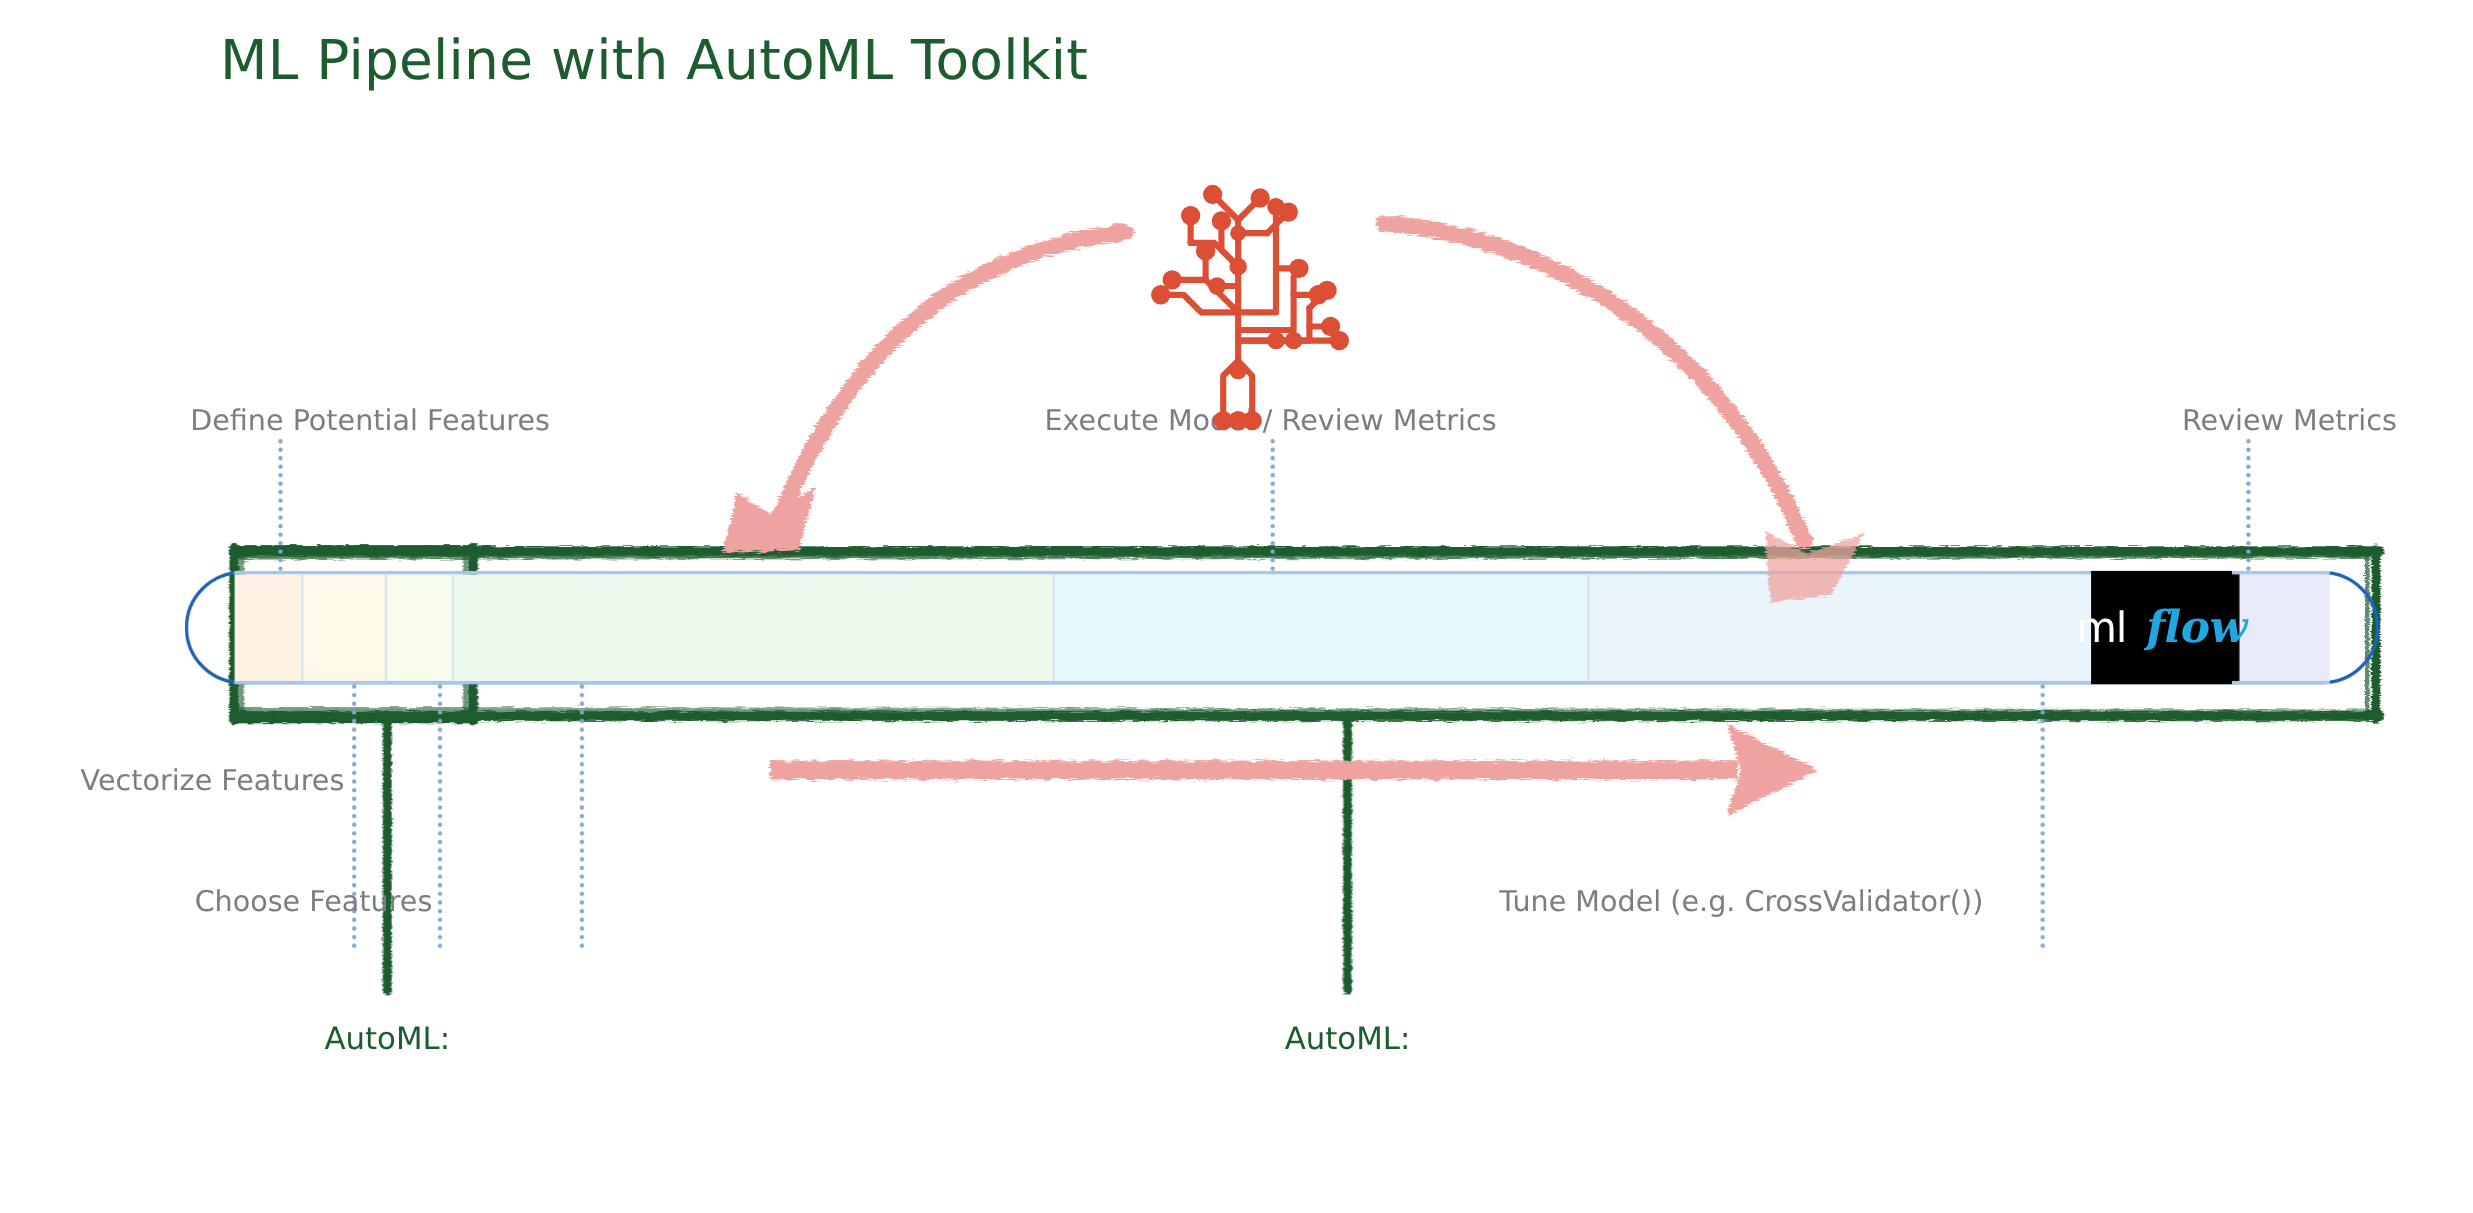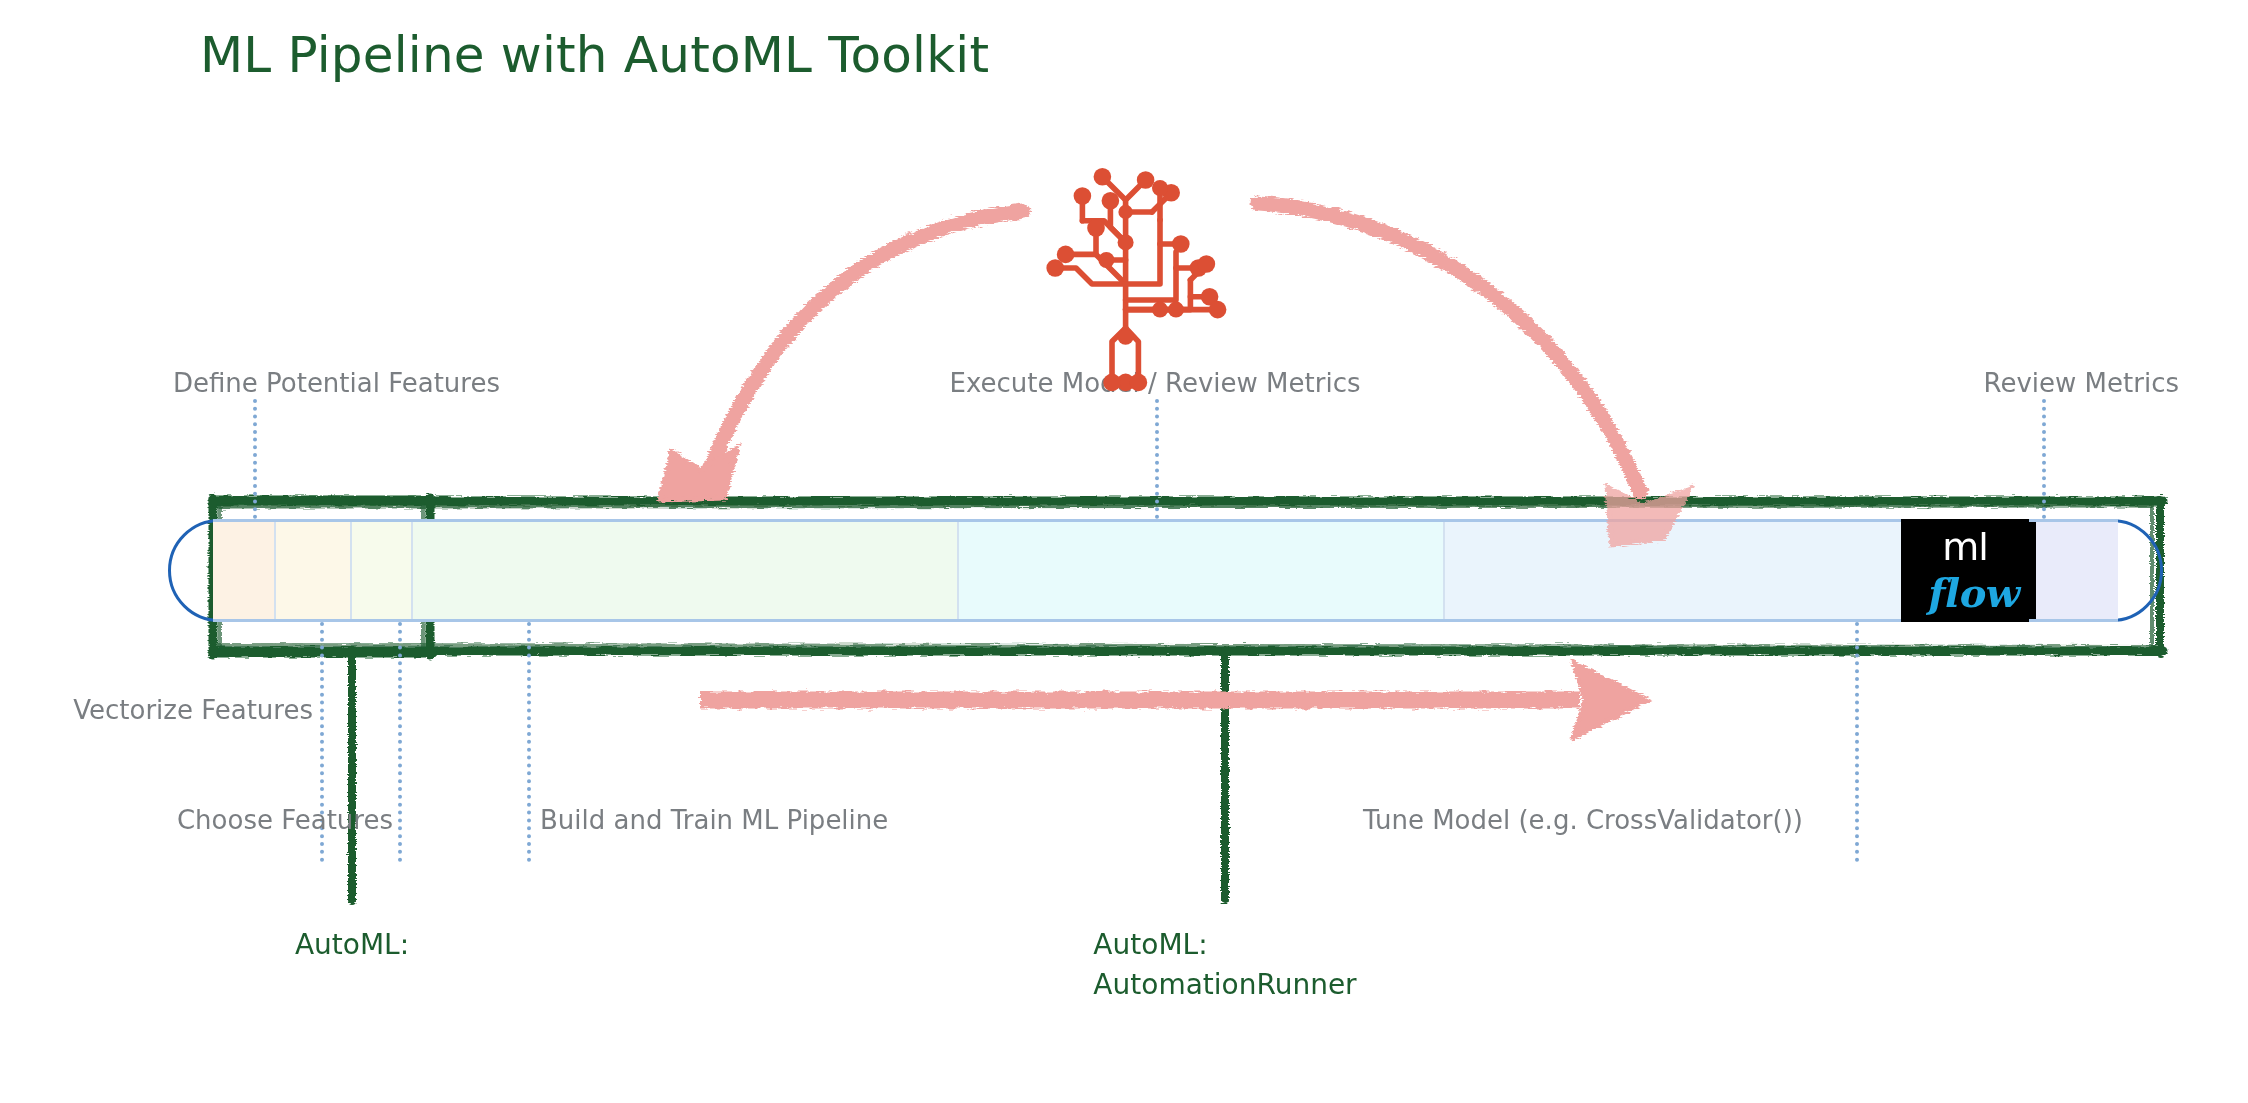--- a/index.html
+++ b/index.html
@@ -85,21 +85,20 @@
     position: absolute;
     background: #000000;
     display: flex;
     align-items: center;
     justify-content: center;
     left: 1733px;
     top: 0px;
     width: 128px;
     height: 103px;
     z-index: 5;
-    flex-direction: column;
   }
   #mlflow-logo .ml {
     color: #ffffff;
     font-size: 38px;
     font-family: "DejaVu Sans", "Liberation Sans", sans-serif;
     font-weight: 400;
     letter-spacing: -1px;
   }
   #mlflow-logo .flow {
     color: #1EA7E1;
@@ -211,29 +210,27 @@
   <div class="abs dotline" style="left:398px;top:622px;height:240px;"></div>
   <div class="abs dotline" style="left:527px;top:622px;height:240px;"></div>
   <div class="abs dotline" style="left:1855px;top:622px;height:240px;"></div>
 
   <div class="abs lbl lbl-right" style="left:500px;top:368px;">Define Potential Features</div>
   <div class="abs lbl lbl-center" style="left:1155px;top:368px;">Execute Model / Review Metrics</div>
   <div class="abs lbl lbl-right" style="left:2131px;top:368px;margin-left:48px;">Review Metrics</div>
 
   <div class="abs lbl lbl-right" style="left:313px;top:695px;">Vectorize Features</div>
   <div class="abs lbl lbl-right" style="left:393px;top:805px;">Choose Features</div>
-  <div class="abs lbl" style="left:540px;top:805px;">Build and Train ML Pipeline</div>
   <div class="abs lbl" style="left:1363px;top:805px;">Tune Model (e.g. CrossValidator())</div>
 
   <div class="abs automl" style="left:352px;top:925px;">
     <div>AutoML:</div>
   </div>
   <div class="abs automl" style="left:1225px;top:925px;">
     <div>AutoML:</div>
-    <div>AutomationRunner</div>
   </div>
 
   <svg id="icon-layer" viewBox="0 0 2248 1103">
     <g transform="translate(1048,140) scale(0.80)" stroke="#DC4F34" stroke-width="7" fill="none" stroke-linecap="round" stroke-linejoin="round">
 
       <path d="M97 180 L97 235"></path>
       <path d="M97 235 L80 252 L80 300"></path>
       <path d="M97 235 L113 252 L113 300"></path>
 
       <path d="M97 180 L60 143 L22 143"></path>

